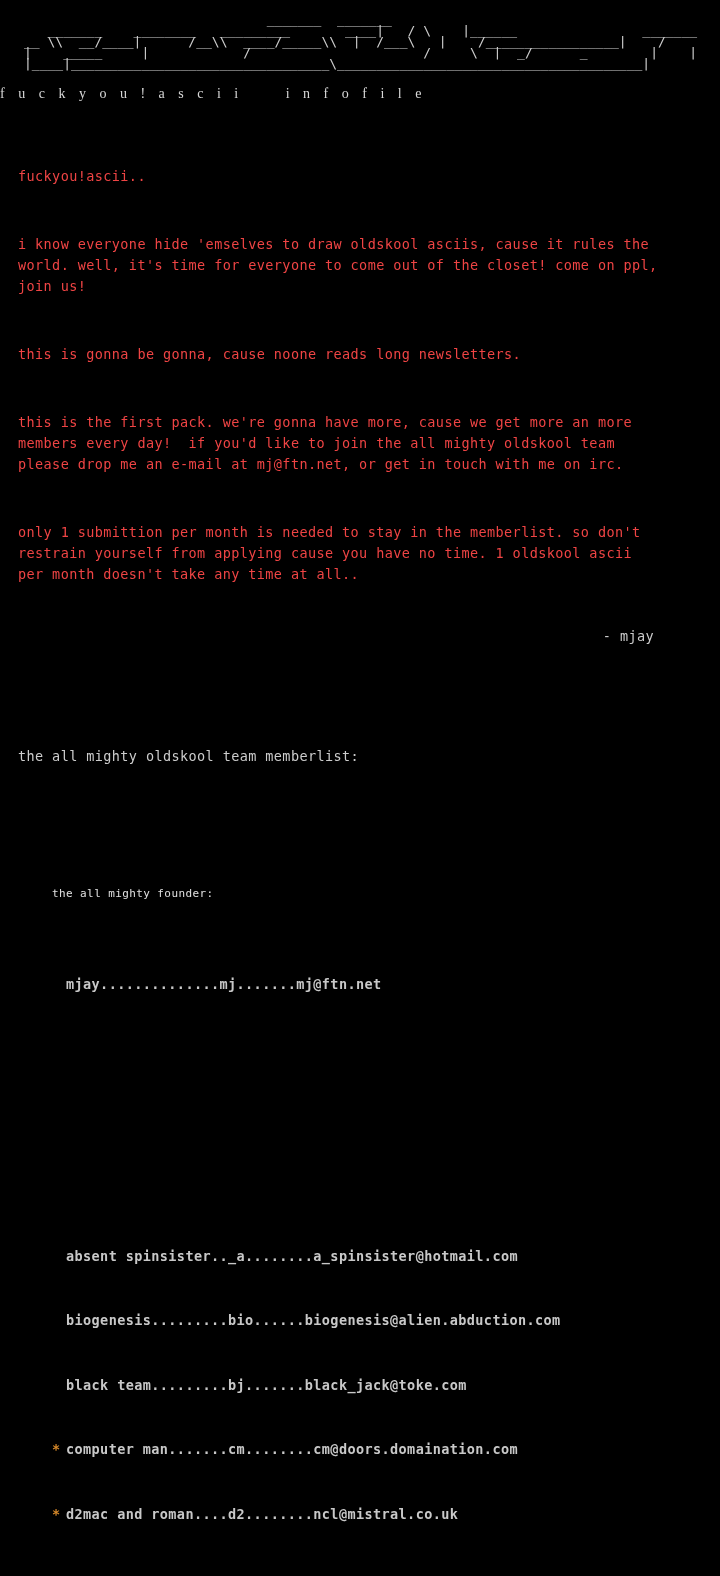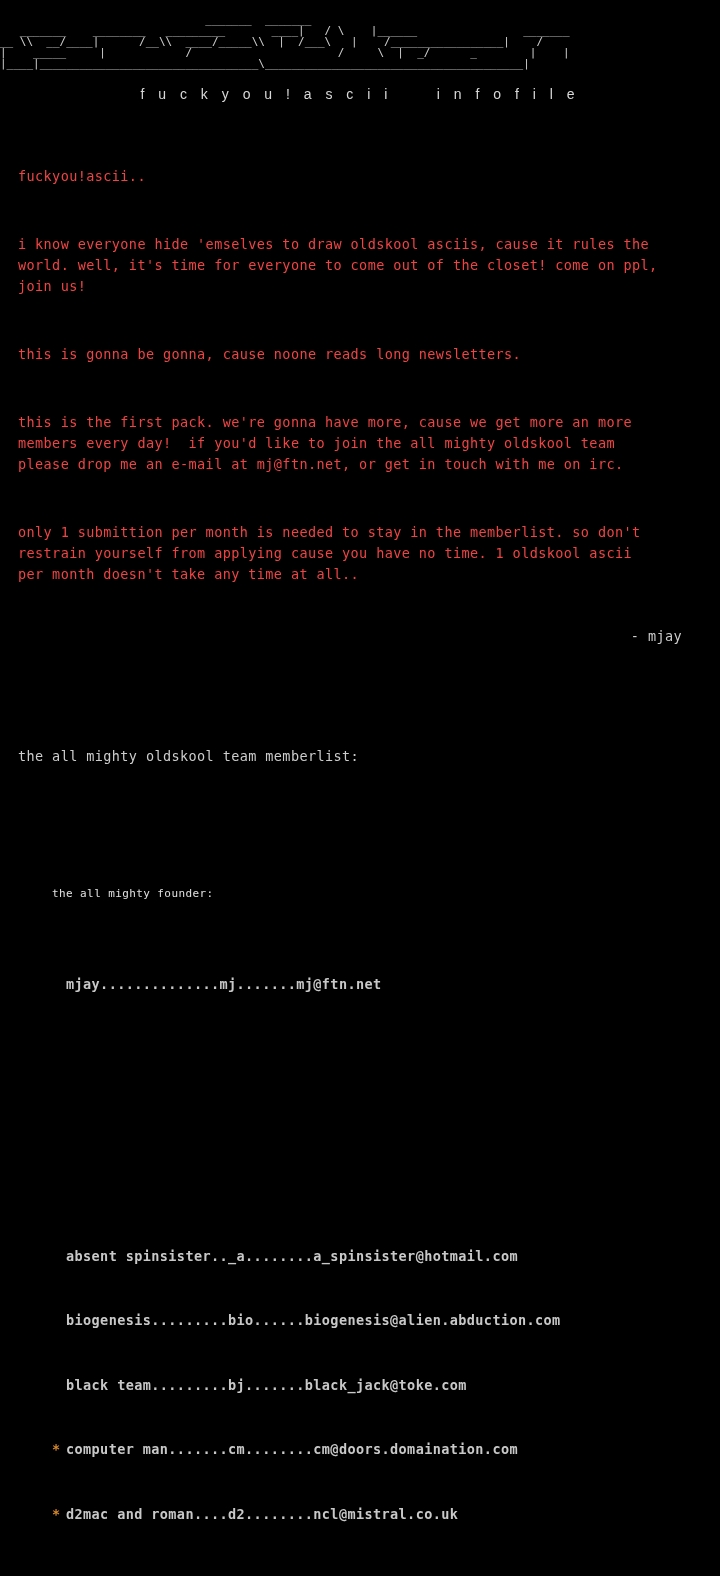--- a/index.html
+++ b/index.html
@@ -18,57 +18,56 @@
   }
 
   .page {
     position: relative;
     width: 720px;
     padding: 0;
   }
 
   
   .logo-block {
-    padding: 14px 8px 0 0;
+    padding: 14px 8px 0 24px;
     color: #d0d0d0;
-    font-size: 11px;
+    font-size: 13px;
     line-height: 11px;
     white-space: pre;
     font-family: "DejaVu Sans Mono", monospace;
     letter-spacing: 0px;
   }
   .logo-title {
     padding: 18px 0 0 0;
-    text-align: center;
     color: #d8d8d8;
     font-size: 14px;
     letter-spacing: 5px;
     white-space: pre;
-    font-family: Liberation Sans, sans-serif;
+    font-family: Liberation Serif, serif;
   }
 
   
   .content {
     padding: 26px 18px 20px 18px;
     white-space: pre-wrap;
   }
   .para {
     color: #ef4444;
     font-size: 13.5px;
     line-height: 21px;
     margin: 0 0 21px 0;
     white-space: pre-wrap;
     letter-spacing: 0.4px;
   }
   .sig {
     text-align: right;
     color: #cccccc;
     font-size: 13.5px;
     line-height: 21px;
-    margin: -6px 20px 30px 0;
+    margin: -6px 48px 30px 0;
     letter-spacing: 0.4px;
   }
 
   .section-lead {
     color: #cccccc;
     font-size: 13.5px;
     line-height: 21px;
     margin: 30px 0 56px 0;
     letter-spacing: 0.4px;
   }

